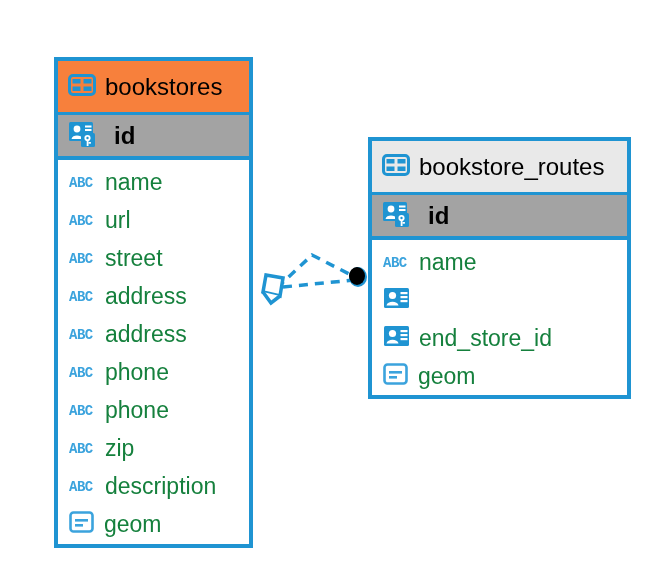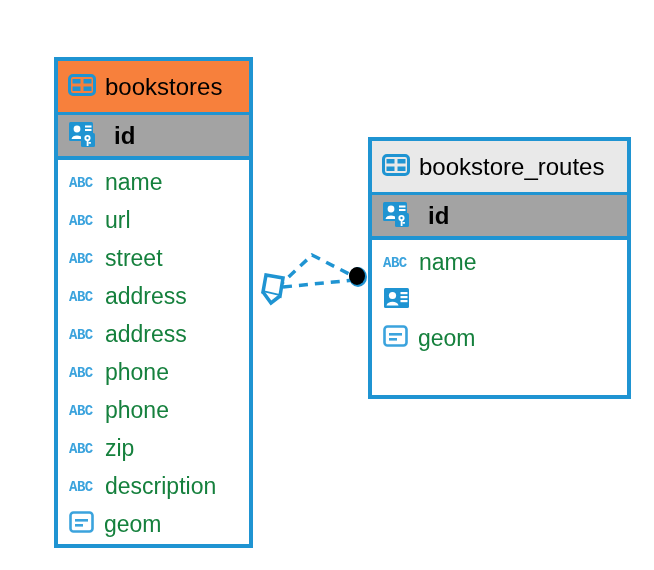--- a/index.html
+++ b/index.html
@@ -320,20 +320,33 @@
             <rect x="1" y="2" width="25" height="20" rx="1.5" fill="#1f94d2"></rect>
             <circle cx="9.5" cy="9.5" r="3.6" fill="#ffffff"></circle>
             <path d="M 3.5 19.5 C 4.3 14.6 14.7 14.6 15.5 19.5 Z" fill="#ffffff"></path>
             <rect x="17.5" y="6" width="7" height="2.2" fill="#ffffff"></rect>
             <rect x="17.5" y="10" width="7" height="2.2" fill="#ffffff"></rect>
             <rect x="17.5" y="14" width="7" height="2.2" fill="#ffffff"></rect>
           </svg>
         </span>
       </div>
 
+      <div class="attr-row">
+        <span class="icon">
+          <svg class="icon-fk" viewBox="0 0 27 24" xmlns="http://www.w3.org/2000/svg">
+            <rect x="1" y="2" width="25" height="20" rx="1.5" fill="#1f94d2"></rect>
+            <circle cx="9.5" cy="9.5" r="3.6" fill="#ffffff"></circle>
+            <path d="M 3.5 19.5 C 4.3 14.6 14.7 14.6 15.5 19.5 Z" fill="#ffffff"></path>
+            <rect x="17.5" y="6" width="7" height="2.2" fill="#ffffff"></rect>
+            <rect x="17.5" y="10" width="7" height="2.2" fill="#ffffff"></rect>
+            <rect x="17.5" y="14" width="7" height="2.2" fill="#ffffff"></rect>
+          </svg>
+        </span>
+        <span class="attr-label">end_store_id</span>
+      </div>
 
       <div class="attr-row">
         <span class="icon">
           <svg class="icon-geom" viewBox="0 0 26 24" xmlns="http://www.w3.org/2000/svg">
             <rect x="1.5" y="2.5" width="22" height="19" rx="3" ry="3" fill="none" stroke="#3ba3dd" stroke-width="2.6"></rect>
             <rect x="6" y="9" width="13" height="2.6" fill="#3ba3dd"></rect>
             <rect x="6" y="14" width="8" height="2.6" fill="#3ba3dd"></rect>
           </svg>
         </span>
         <span class="attr-label">geom</span>

